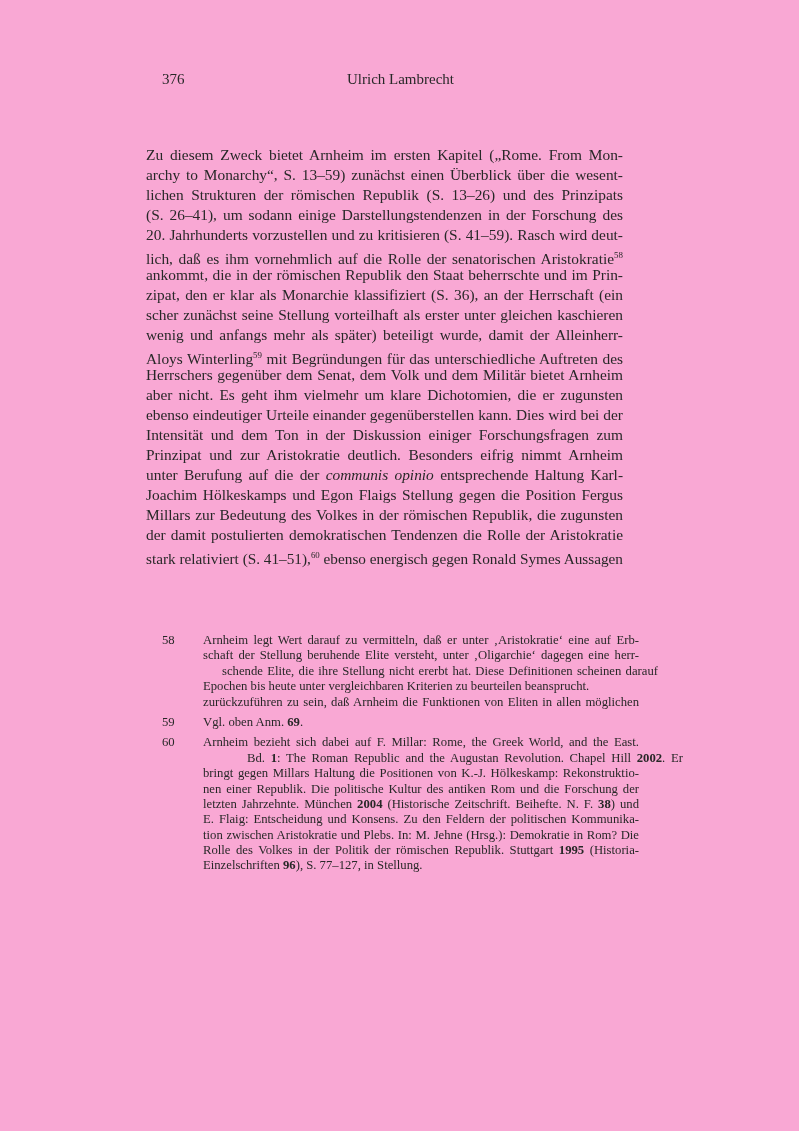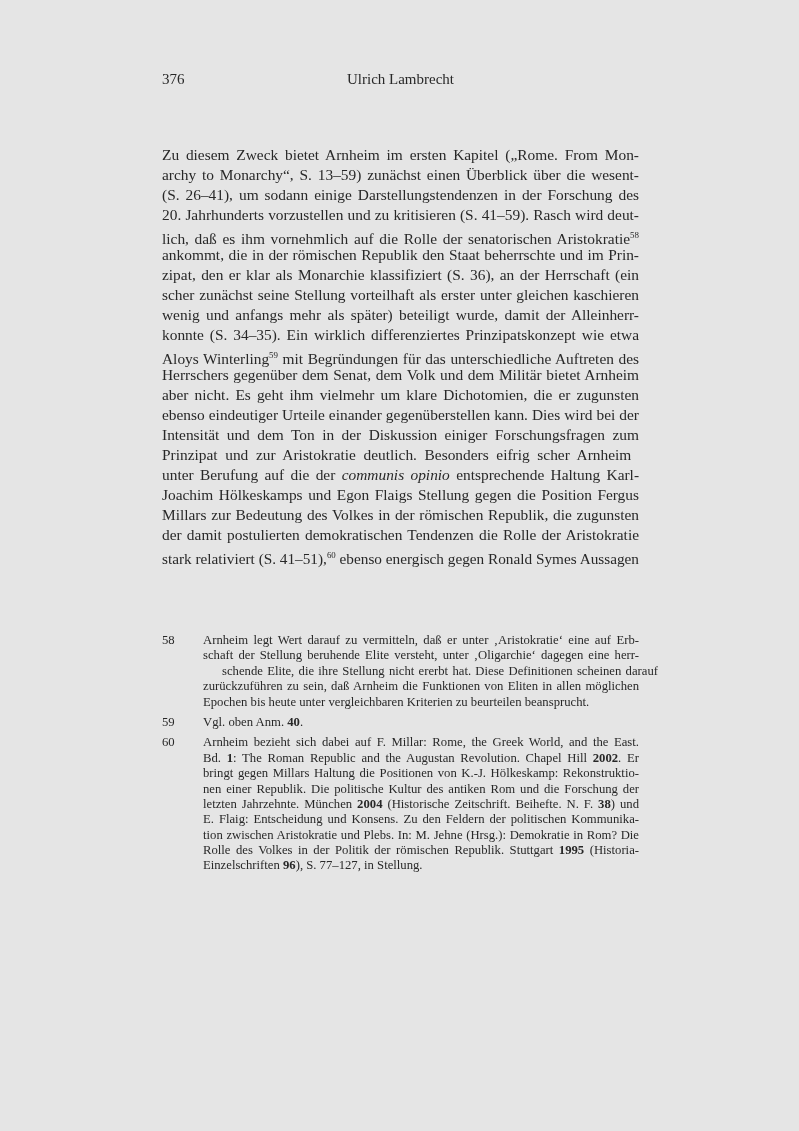--- a/index.html
+++ b/index.html
@@ -4,21 +4,21 @@
 <style>
   html, body {
     margin: 0;
     padding: 0;
     background: #ffffff;
   }
   .page {
     position: relative;
     width: 799px;
     height: 1131px;
-    background: #e5e5e5;
+    background: #f9a8d4;
     overflow: hidden;
     font-family: "Liberation Serif", "DejaVu Serif", serif;
     color: #282828;
   }
   .header {
     position: absolute;
     left: 162px;
     top: 70px;
     width: 477px;
     height: 20px;
@@ -32,21 +32,21 @@
   }
   .running-title {
     position: absolute;
     left: 0;
     right: 0;
     top: 0;
     text-align: center;
   }
   .bodytext {
     position: absolute;
-    left: 162px;
+    left: 146px;
     top: 145px;
     width: 477px;
     font-size: 15.4px;
   }
   .body-line {
     height: 20px;
     line-height: 20px;
     white-space: nowrap;
     overflow: visible;
   }
@@ -95,63 +95,63 @@
 <div class="page">
 
   <div class="header">
     <span class="page-number">376</span>
     <span class="running-title">Ulrich Lambrecht</span>
   </div>
 
   <div class="bodytext">
       <div class="body-line"><span class="line-inner" style="word-spacing: 2.94844px;"><span>Zu diesem Zweck bietet Arnheim im ersten Kapitel („Rome. From Mon-</span></span></div>
       <div class="body-line"><span class="line-inner" style="word-spacing: 1.97031px;"><span>archy to Monarchy“, S. 13–59) zunächst einen Überblick über die wesent-</span></span></div>
+      <div class="body-line"><span class="line-inner" style="word-spacing: 3.69965px;"><span>lichen Strukturen der römischen Republik (S. 13–26) und des Prinzipats</span></span></div>
       <div class="body-line"><span class="line-inner" style="word-spacing: 2.13542px;"><span>(S. 26–41), um sodann einige Darstellungstendenzen in der Forschung des</span></span></div>
       <div class="body-line"><span class="line-inner" style="word-spacing: 0.298438px;"><span>20. Jahrhunderts vorzustellen und zu kritisieren (S. 41–59). Rasch wird deut-</span></span></div>
       <div class="body-line"><span class="line-inner" style="word-spacing: 1.80156px;"><span>lich, daß es ihm vornehmlich auf die Rolle der senatorischen Aristokratie</span><span class="sup">58</span></span></div>
       <div class="body-line"><span class="line-inner" style="word-spacing: 0.698864px;"><span>ankommt, die in der römischen Republik den Staat beherrschte und im Prin-</span></span></div>
       <div class="body-line"><span class="line-inner" style="word-spacing: 1.53776px;"><span>zipat, den er klar als Monarchie klassifiziert (S. 36), an der Herrschaft (ein</span></span></div>
       <div class="body-line"><span class="line-inner" style="word-spacing: 0.909722px;"><span>scher zunächst seine Stellung vorteilhaft als erster unter gleichen kaschieren</span></span></div>
       <div class="body-line"><span class="line-inner" style="word-spacing: 2.47031px;"><span>wenig und anfangs mehr als später) beteiligt wurde, damit der Alleinherr-</span></span></div>
-      <div class="body-line"><span class="line-inner" style="word-spacing: 2.06836px;"><span>konnte (S. 34–35). Ein wirklich differenziertes Prinzipatskonzept wie etwa</span></span></div>
       <div class="body-line"><span class="line-inner" style="word-spacing: 0.705078px;"><span>Aloys Winterling</span><span class="sup">59</span><span> mit Begründungen für das unterschiedliche Auftreten des</span></span></div>
       <div class="body-line"><span class="line-inner" style="word-spacing: 0.782813px;"><span>Herrschers gegenüber dem Senat, dem Volk und dem Militär bietet Arnheim</span></span></div>
       <div class="body-line"><span class="line-inner" style="word-spacing: 2.29403px;"><span>aber nicht. Es geht ihm vielmehr um klare Dichotomien, die er zugunsten</span></span></div>
       <div class="body-line"><span class="line-inner" style="word-spacing: 0.197917px;"><span>ebenso eindeutiger Urteile einander gegenüberstellen kann. Dies wird bei der</span></span></div>
       <div class="body-line"><span class="line-inner" style="word-spacing: 3.61458px;"><span>Intensität und dem Ton in der Diskussion einiger Forschungsfragen zum</span></span></div>
-      <div class="body-line"><span class="line-inner" style="word-spacing: 3.79102px;"><span>Prinzipat und zur Aristokratie deutlich. Besonders eifrig scher Arnheim</span></span></div>
+      <div class="body-line"><span class="line-inner" style="word-spacing: 3.79102px;"><span>Prinzipat und zur Aristokratie deutlich. Besonders eifrig nimmt Arnheim</span></span></div>
       <div class="body-line"><span class="line-inner" style="word-spacing: 2.5191px; text-align: center;"><span>unter Berufung auf die der </span><span class="it">communis opinio</span><span> entsprechende Haltung Karl-</span></span></div>
       <div class="body-line"><span class="line-inner" style="word-spacing: 1.68403px;"><span>Joachim Hölkeskamps und Egon Flaigs Stellung gegen die Position Fergus</span></span></div>
       <div class="body-line"><span class="line-inner" style="word-spacing: 0.865625px;"><span>Millars zur Bedeutung des Volkes in der römischen Republik, die zugunsten</span></span></div>
       <div class="body-line"><span class="line-inner" style="word-spacing: 1.34961px;"><span>der damit postulierten demokratischen Tendenzen die Rolle der Aristokratie</span></span></div>
       <div class="body-line"><span class="line-inner" style="transform: scaleX(0.991781);"><span>stark relativiert (S. 41–51),</span><span class="sup">60</span><span> ebenso energisch gegen Ronald Symes Aussagen</span></span></div>
     </div>
 
   <div class="footnotes">
     <div class="footnote">
       <span class="fn-num">58</span>
       <div class="fn-lines">
           <div class="fn-line"><span class="line-inner" style="word-spacing: 2.23568px;"><span>Arnheim legt Wert darauf zu vermitteln, daß er unter ‚Aristokratie‘ eine auf Erb-</span></span></div>
           <div class="fn-line"><span class="line-inner" style="word-spacing: 1.95px;"><span>schaft der Stellung beruhende Elite versteht, unter ‚Oligarchie‘ dagegen eine herr-</span></span></div>
           <div class="fn-line"><span class="line-inner" style="word-spacing: 1.10653px; margin-left: 19px;"><span>schende Elite, die ihre Stellung nicht ererbt hat. Diese Definitionen scheinen darauf</span></span></div>
+          <div class="fn-line"><span class="line-inner"><span>Epochen bis heute unter vergleichbaren Kriterien zu beurteilen beansprucht.</span></span></div>
           <div class="fn-line"><span class="line-inner" style="word-spacing: 1.13494px;"><span>zurückzuführen zu sein, daß Arnheim die Funktionen von Eliten in allen möglichen</span></span></div>
-          <div class="fn-line"><span class="line-inner"><span>Epochen bis heute unter vergleichbaren Kriterien zu beurteilen beansprucht.</span></span></div>
         </div>
     </div>
     <div class="footnote">
       <span class="fn-num">59</span>
       <div class="fn-lines">
-          <div class="fn-line"><span class="line-inner"><span>Vgl. oben Anm. </span><span class="bd">40</span><span>.</span></span></div>
+          <div class="fn-line"><span class="line-inner"><span>Vgl. oben Anm. </span><span class="bd">69</span><span>.</span></span></div>
         </div>
     </div>
     <div class="footnote">
       <span class="fn-num">60</span>
       <div class="fn-lines">
           <div class="fn-line"><span class="line-inner" style="word-spacing: 2.40865px;"><span>Arnheim bezieht sich dabei auf F. Millar: Rome, the Greek World, and the East.</span></span></div>
-          <div class="fn-line"><span class="line-inner" style="word-spacing: 2.55078px;"><span>Bd. </span><span class="bd">1</span><span>: The Roman Republic and the Augustan Revolution. Chapel Hill </span><span class="bd">2002</span><span>. Er</span></span></div>
+          <div class="fn-line"><span class="line-inner" style="word-spacing: 2.55078px; margin-left: 44px;"><span>Bd. </span><span class="bd">1</span><span>: The Roman Republic and the Augustan Revolution. Chapel Hill </span><span class="bd">2002</span><span>. Er</span></span></div>
           <div class="fn-line"><span class="line-inner" style="word-spacing: 1.4184px;"><span>bringt gegen Millars Haltung die Positionen von K.-J. Hölkeskamp: Rekonstruktio-</span></span></div>
           <div class="fn-line"><span class="line-inner" style="word-spacing: 1.71354px;"><span>nen einer Republik. Die politische Kultur des antiken Rom und die Forschung der</span></span></div>
           <div class="fn-line"><span class="line-inner" style="word-spacing: 1.80625px;"><span>letzten Jahrzehnte. München </span><span class="bd">2004</span><span> (Historische Zeitschrift. Beihefte. N. F. </span><span class="bd">38</span><span>) und</span></span></div>
           <div class="fn-line"><span class="line-inner" style="word-spacing: 1.80781px;"><span>E. Flaig: Entscheidung und Konsens. Zu den Feldern der politischen Kommunika-</span></span></div>
           <div class="fn-line"><span class="line-inner" style="word-spacing: 0.479167px;"><span>tion zwischen Aristokratie und Plebs. In: M. Jehne (Hrsg.): Demokratie in Rom? Die</span></span></div>
           <div class="fn-line"><span class="line-inner" style="word-spacing: 2.32386px;"><span>Rolle des Volkes in der Politik der römischen Republik. Stuttgart </span><span class="bd">1995</span><span> (Historia-</span></span></div>
           <div class="fn-line"><span class="line-inner"><span>Einzelschriften </span><span class="bd">96</span><span>), S. 77–127, in Stellung.</span></span></div>
         </div>
     </div>
   </div>

